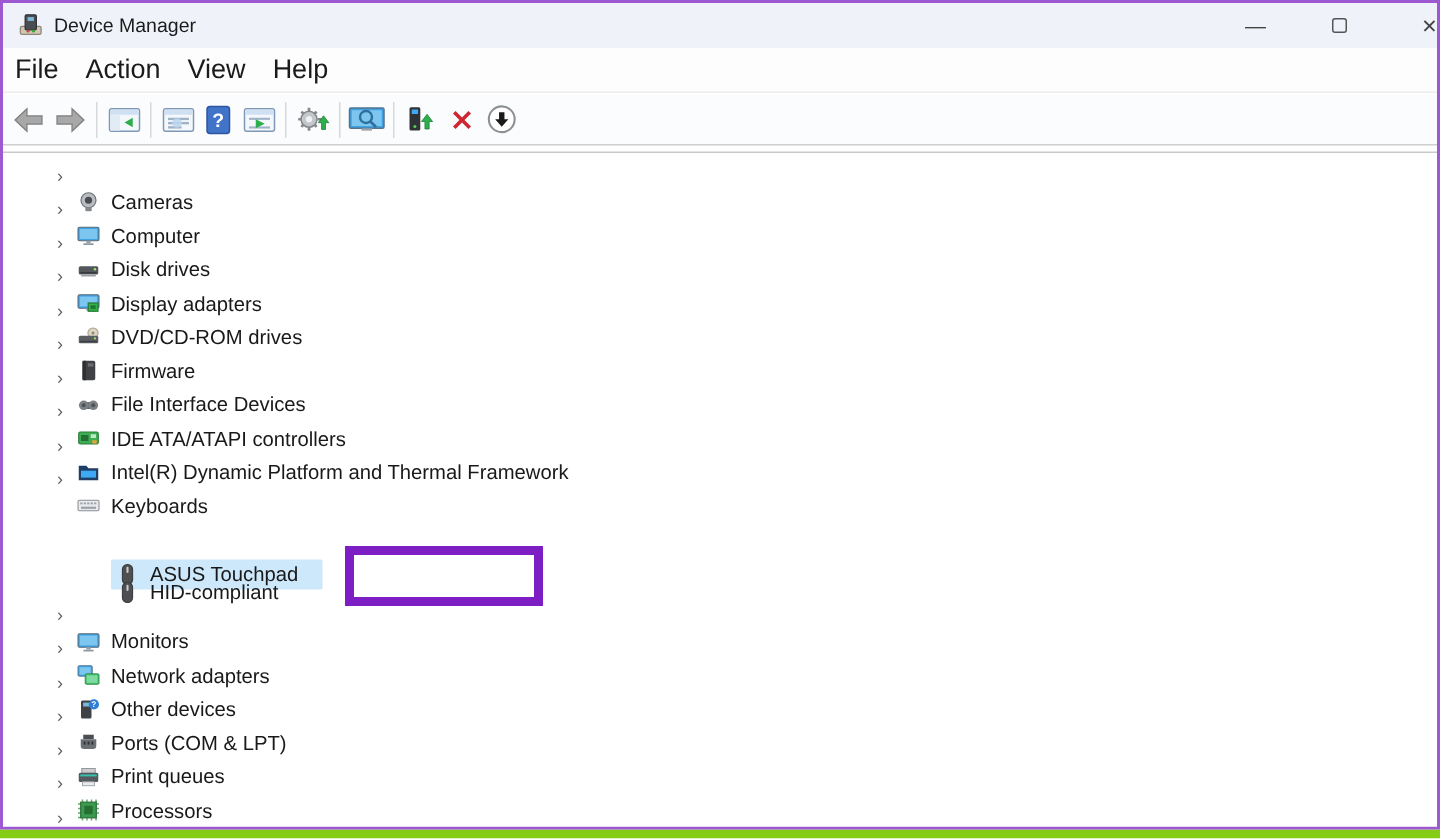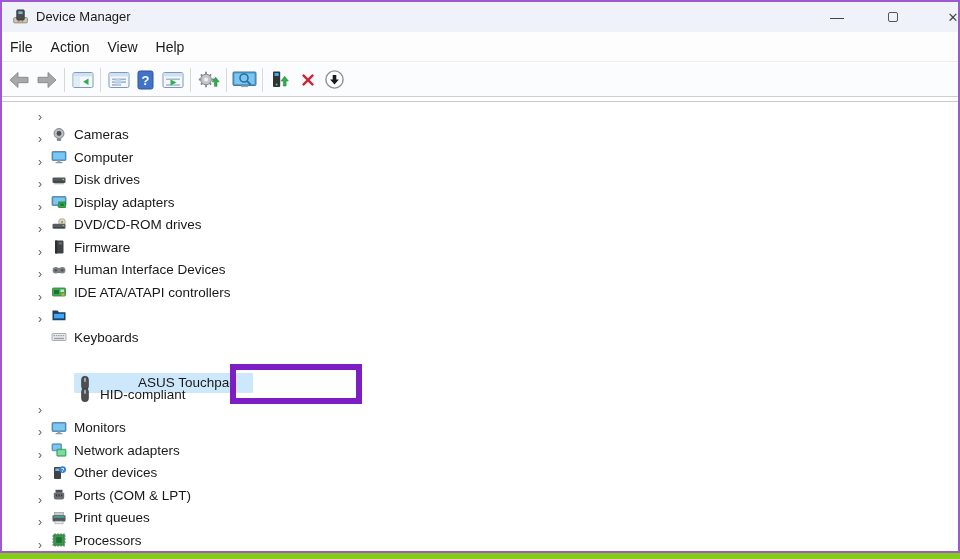--- a/index.html
+++ b/index.html
@@ -14,38 +14,38 @@
   .title-text { position:absolute; left:34px; top:7px; font-size:13px; color:#1b1b1b; }
   .win-btn { position:absolute; top:0; width:46px; height:30px; display:flex; align-items:center; justify-content:center; color:#444; }
   .btn-min { left:812px; font-size:14px; }
   .btn-max { left:868px; }
   .btn-max .sq { width:10px; height:10px; border:1.4px solid #555; border-radius:2px; }
   .btn-close { left:928px; font-size:13px; }
 
   
   .menubar { position:absolute; left:0; top:30px; width:956px; height:30px; background:#fdfdfe;
              display:flex; align-items:center; border-bottom:1px solid #ececec; }
-  .menubar .mitem { padding:0 9px; font-size:14px; color:#1b1b1b; height:100%; display:flex; align-items:center; }
+  .menubar .mitem { padding:0 9px; font-size:18px; color:#1b1b1b; height:100%; display:flex; align-items:center; }
   .menubar .mitem:first-child { padding-left:8px; }
 
   
   .toolbar { position:absolute; left:0; top:61px; width:956px; height:34px; background:#fbfcfd;
              display:flex; align-items:center; padding-left:4px; border-bottom:1px solid #cfcfcf; }
   .tbtn { width:27px; height:28px; display:flex; align-items:center; justify-content:center; }
   .tbtn svg { display:block; }
   .tsep { width:1px; height:24px; background:#d8d8d8; margin:0 4px; }
   .tree-top-line { position:absolute; left:0; top:99px; width:956px; height:1px; background:#c9c9c9; }
 
   
   .tree { position:absolute; left:0; top:101px; width:956px; height:450px; background:#fff; }
   .trow { position:absolute; left:0; right:0; height:23px; display:flex; align-items:center; font-size:13.5px; color:#191919; }
   .chev { width:16px; text-align:center; color:#5f5f5f; font-size:12px; line-height:1; }
   .chev.exp { transform:rotate(90deg); }
   .rowline { display:flex; align-items:center; padding:2px 3px;margin-top:36px; }
-  .rowline.sel { background:#cde8fb; padding-right:16px; border-radius:1px;gap:38px; }
+  .rowline.sel { background:#cde8fb; padding-right:16px; border-radius:1px; }
   .ticon { width:16px; height:16px; margin-right:7px; flex:0 0 16px; }
   .ticon svg { width:16px; height:16px; display:block; }
 
   
   .ctxmenu { position:absolute; left:204px; top:364px; width:294px; background:#f9f9f9;
              border:1px solid #e0e0e0; border-radius:5px; padding:6px 0;
              box-shadow:3px 6px 14px rgba(0,0,0,0.20); z-index:5; }
   .citem { height:27.5px; display:flex; align-items:center; padding-left:42px; font-size:14.5px; color:#1b1b1b; }
   .citem.bold { font-weight:bold; }
   .csep { height:1px; background:#e2e2e2; margin:3px 10px; }
@@ -299,21 +299,21 @@
             <span class="ticon">
               <svg viewBox="0 0 16 16">
                 <rect x="4.5" y="6" width="7" height="4.5" fill="#6e7artist"></rect>
                 <rect x="4.5" y="6" width="7" height="4.5" fill="#6e7378"></rect>
                 <circle cx="4.8" cy="8.2" r="3.2" fill="#7c8186"></circle>
                 <circle cx="11.2" cy="8.2" r="3.2" fill="#7c8186"></circle>
                 <circle cx="4.8" cy="8.2" r="1.3" fill="#4e5358"></circle>
                 <circle cx="11.2" cy="8.2" r="1.3" fill="#4e5358"></circle>
               </svg>
             </span>
-            <span>Human Interface Devices</span>
+            <span>File Interface Devices</span>
           </span>
         </div>
         <div class="trow" style="top: 159.85px;">
           <span style="width: 30px;"></span>
           <span class="chev">›</span>
           <span class="rowline">
             <span class="ticon">
               <svg viewBox="0 0 16 16">
                 <rect x="1.5" y="4" width="13" height="8" rx="1" fill="#3fae52" stroke="#2b7d3a" stroke-width="0.8"></rect>
                 <rect x="3" y="6" width="5" height="4" fill="#256e33"></rect>
@@ -327,20 +327,21 @@
         <div class="trow" style="top: 182.4px;">
           <span style="width: 30px;"></span>
           <span class="chev">›</span>
           <span class="rowline">
             <span class="ticon">
               <svg viewBox="0 0 16 16">
                 <path d="M1.5 3.5 h5 l1.5 1.7 h6.5 v8 h-13 z" fill="#1f3f66"></path>
                 <rect x="3" y="6.8" width="10" height="4.6" fill="#3fa9f5"></rect>
               </svg>
             </span>
+            <span>Intel(R) Dynamic Platform and Thermal Framework</span>
           </span>
         </div>
         <div class="trow" style="top: 204.95px;">
           <span style="width: 30px;"></span>
           <span class="chev">›</span>
           <span class="rowline">
             <span class="ticon">
               <svg viewBox="0 0 16 16">
                 <rect x="1" y="4.5" width="14" height="7" rx="1" fill="#e8eaec" stroke="#8b9096" stroke-width="0.7"></rect>
                 <g fill="#9aa0a6">

